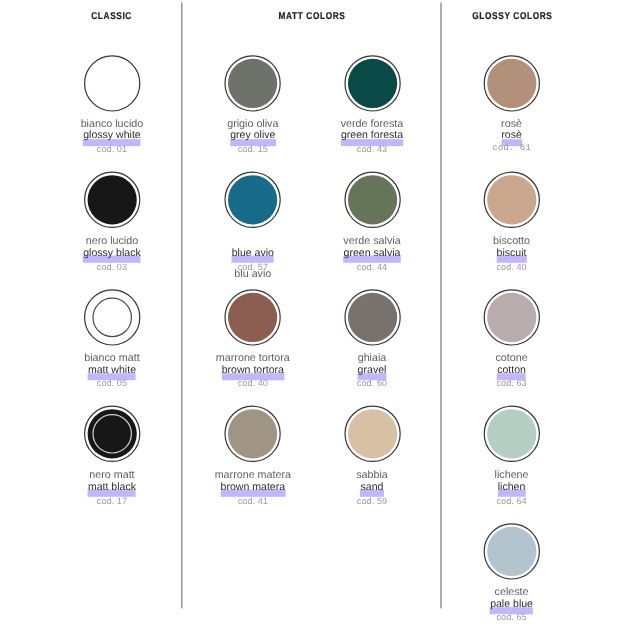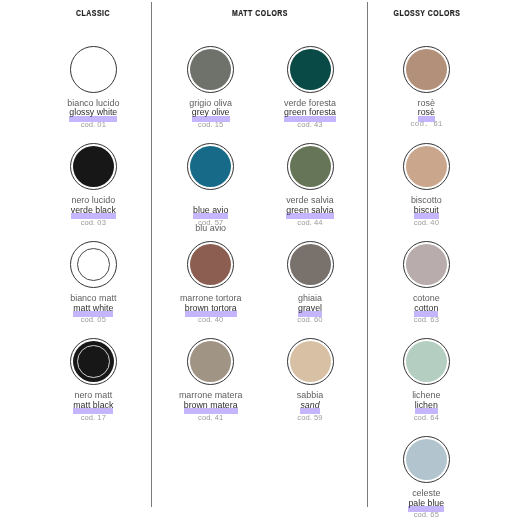--- a/index.html
+++ b/index.html
@@ -58,21 +58,21 @@
     <div class="disc-outer" style="left:46.5px;top:0px;width:47px;height:47px;"></div>
     <div class="disc-fill" style="left: 49.5px; top: 3px; width: 41px; height: 41px; background: rgb(255, 255, 255);"></div>
     <div class="label l-it" style="top:52px;">bianco lucido</div>
     <div class="label l-en" style="top:63.9px;"><u>glossy white</u></div>
     <div class="label l-cod" style="top:74.3px;">cod. 01</div>
   </div>
   <div class="swatch" style="left:23.3px;top:143.3px;">
     <div class="disc-outer" style="left:46.5px;top:0px;width:47px;height:47px;"></div>
     <div class="disc-fill" style="left: 49.5px; top: 3px; width: 41px; height: 41px; background: rgb(23, 23, 23);"></div>
     <div class="label l-it" style="top:52px;">nero lucido</div>
-    <div class="label l-en" style="top:63.9px;"><u>verde black</u></div>
+    <div class="label l-en" style="top:63.9px;"><u>glossy black</u></div>
     <div class="label l-cod" style="top:74.3px;">cod. 03</div>
   </div>
   <div class="swatch" style="left:23.3px;top:240.8px;">
     <div class="disc-outer" style="left:46.5px;top:0px;width:47px;height:47px;"></div>
     <div class="disc-fill" style="left: 49.5px; top: 3px; width: 41px; height: 41px; background: rgb(255, 255, 255);"></div>
     <div class="disc-inner" style="left: 53.5px; top: 7px; width: 33px; height: 33px; border-color: rgb(74, 74, 74);"></div>
     <div class="label l-it" style="top:52px;">bianco matt</div>
     <div class="label l-en" style="top:63.9px;"><u>matt white</u></div>
     <div class="label l-cod" style="top:74.3px;">cod. 05</div>
   </div>
@@ -130,21 +130,21 @@
     <div class="disc-outer" style="left:46.5px;top:0px;width:47px;height:47px;"></div>
     <div class="disc-fill" style="left: 49.5px; top: 3px; width: 41px; height: 41px; background: rgb(121, 113, 108);"></div>
     <div class="label l-it" style="top:52px;">ghiaia</div>
     <div class="label l-en" style="top:63.9px;text-align:center;"><u>gravel</u></div>
     <div class="label l-cod" style="top:74.3px;">cod. 60</div>
   </div>
   <div class="swatch" style="left:240px;top:338.4px;">
     <div class="disc-outer" style="left:46.5px;top:0px;width:47px;height:47px;"></div>
     <div class="disc-fill" style="left: 49.5px; top: 3px; width: 41px; height: 41px; background: rgb(216, 192, 165);"></div>
     <div class="label l-it" style="top:52px;">sabbia</div>
-    <div class="label l-en" style="top:63.9px;font-style:italic;"><u>sand</u></div>
+    <div class="label l-en" style="top:63.9px;"><u>sand</u></div>
     <div class="label l-cod" style="top:74.3px;">cod. 59</div>
   </div>
   <div class="swatch" style="left:356.3px;top:45.6px;">
     <div class="disc-outer" style="left:46.5px;top:0px;width:47px;height:47px;"></div>
     <div class="disc-fill" style="left: 49.5px; top: 3px; width: 41px; height: 41px; background: rgb(179, 144, 121);"></div>
     <div class="label l-it" style="top:52px;">rosè</div>
     <div class="label l-en" style="top:63.9px;"><u>rosè</u></div>
     <div class="label l-cod" style="top:74.3px;font-family:Liberation Mono, monospace;">cod. 61</div>
   </div>
   <div class="swatch" style="left:356.3px;top:143.3px;">

